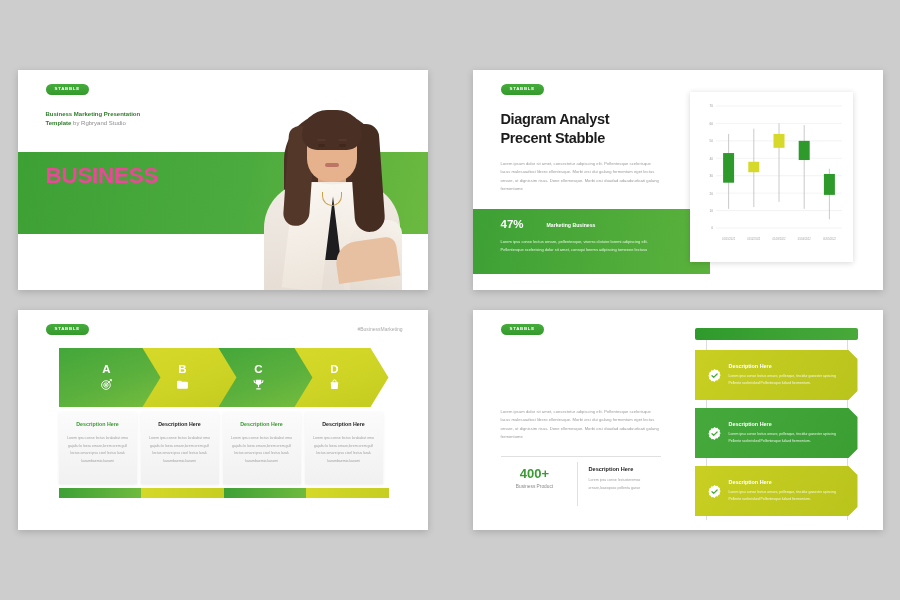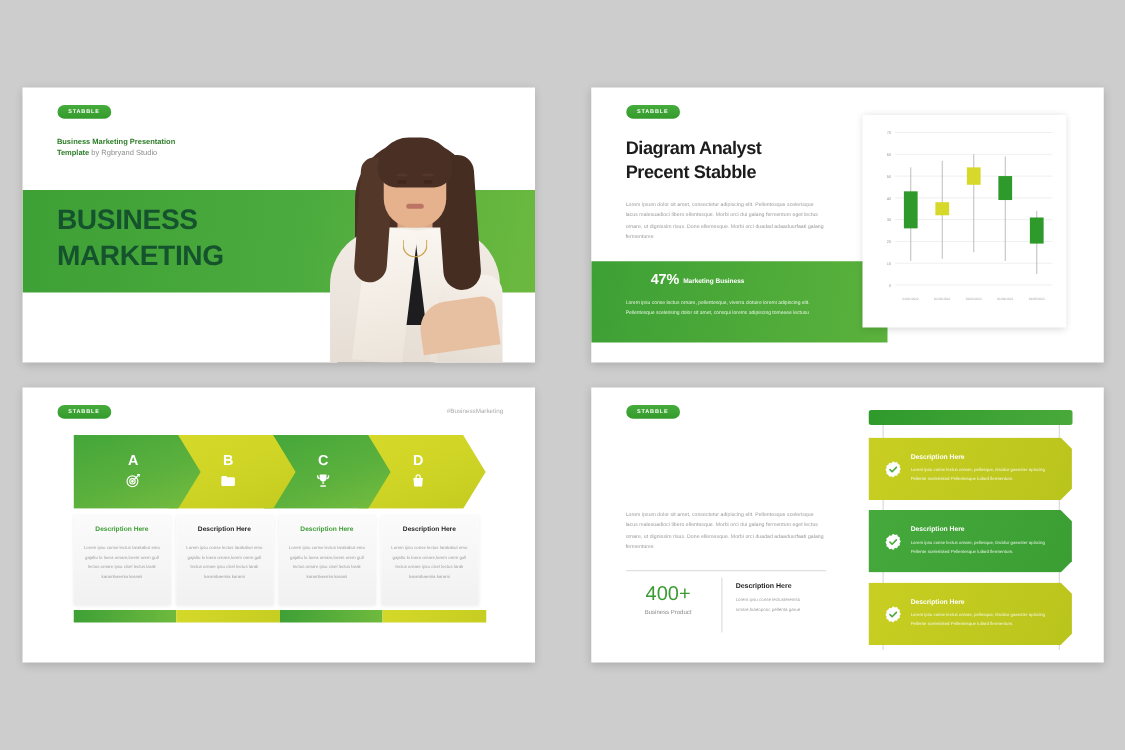--- a/index.html
+++ b/index.html
@@ -43,21 +43,21 @@
   .s1-sub .l1 { font-size:6px; font-weight:bold; color:#2e7d2a; line-height:1.45; }
   .s1-sub .l2 { font-size:6px; line-height:1.45; }
   .s1-sub .l2 b { color:#2e7d2a; font-weight:bold; }
   .s1-sub .l2 span { color:#8d8d8d; font-weight:normal; }
   .s1-band {
     position:absolute; left:0; top:82px; width:100%; height:82px;
     background:linear-gradient(100deg,#3da035 0%,#4cab3e 55%,#6cb93f 100%);
   }
   .s1-title {
     position:absolute; left:28px; top:92px;
-    color:#14532d; font-size:22.5px; font-weight:bold;
+    color:#ec4899; font-size:22.5px; font-weight:bold;
     line-height:1.28; letter-spacing:-.3px;
   }
   
   .s1-photo {
     position:absolute; right:22px; bottom:0; width:148px; height:190px;
     overflow:hidden;
   }
   .ph-hair-back { position:absolute; left:26px; top:12px; width:96px; height:120px;
     background:#4a3024; border-radius:48px 48px 40px 40px; }
   .ph-neck { position:absolute; left:60px; top:60px; width:28px; height:36px;
@@ -102,21 +102,21 @@
   .ph-sleeve { position:absolute; left:92px; top:120px; width:52px; height:72px;
     background:linear-gradient(200deg,#f7f2ec,#e4dcd2); border-radius:24px 14px 0 0; }
 
   
   .s2-title { position:absolute; left:28px; top:40px; font-size:14.5px;
     font-weight:bold; color:#1c1c1c; line-height:1.32; letter-spacing:-.35px; }
   .s2-body { position:absolute; left:28px; top:90px; width:160px; }
   .s2-band { position:absolute; left:0; top:139px; width:237px; height:65px;
     background:linear-gradient(100deg,#3da035,#5bb23c); }
   .s2-pct { position:absolute; left:28px; top:148px; color:#fff;
-    font-size:11.5px; font-weight:bold;margin-left:20px; }
+    font-size:11.5px; font-weight:bold; }
   .s2-pct-lab { position:absolute; left:74px; top:152px; color:#fff;
     font-size:5.2px; font-weight:bold; }
   .s2-band-body { position:absolute; left:28px; top:168px; width:160px;
     color:#e3f4df; font-size:4px; line-height:2.1; }
   .s2-chartcard {
     position:absolute; left:217px; top:22px; width:163px; height:170px;
     background:#fff; box-shadow:0 1px 6px rgba(0,0,0,.16);
   }
   .s2-chart { position:absolute; inset:0; }
 
@@ -157,21 +157,21 @@
   .s3-bar .g { background:linear-gradient(90deg,#3ea036,#6fba3e); }
   .s3-bar .y { background:linear-gradient(90deg,#d4d829,#c6ce21); }
 
   
   .s4-title { position:absolute; left:28px; top:48px; font-size:14.5px;
     font-weight:bold; color:#1c1c1c; line-height:1.32; letter-spacing:-.35px; }
   .s4-body { position:absolute; left:28px; top:98px; width:160px; }
   .s4-rule { position:absolute; left:28px; top:146px; width:160px; height:1px;
     background:#e0e0e0; }
   .s4-stat { position:absolute; left:28px; top:156px; width:68px; text-align:center; }
-  .s4-stat .num { font-size:16px; font-weight:normal; color:#3b9b33; line-height:1.25; }
+  .s4-stat .num { font-size:13px; font-weight:bold; color:#3b9b33; line-height:1.25; }
   .s4-stat .lab { font-size:4.8px; color:#8a8a8a; margin-top:2px; }
   .s4-vr { position:absolute; left:104px; top:152px; width:1px; height:44px;
     background:#e0e0e0; }
   .s4-sub { position:absolute; left:116px; top:156px; width:76px; }
   .s4-sub h4 { font-size:5.6px; font-weight:bold; color:#1f1f1f; margin-bottom:5px; }
   .s4-sub p { color:#a0a0a0; font-size:3.6px; line-height:2.2; }
 
   .s4-right { position:absolute; left:216px; top:18px; width:178px; height:192px; }
   .s4-cap {
     position:absolute; left:6px; top:0; width:163px; height:12px;
@@ -204,21 +204,20 @@
     <div class="badge">STABBLE</div>
 
     <div class="s1-sub">
       <div class="l1">Business Marketing Presentation</div>
       <div class="l2"><b>Template</b><span> by Rgbryand Studio</span></div>
     </div>
 
     <div class="s1-band"></div>
     <div class="s1-title">
       <div>BUSINESS</div>
-      <div>MARKETING</div>
     </div>
 
     <div class="s1-photo">
       <div class="ph-hair-back"></div>
       <div class="ph-neck"></div>
       <div class="ph-chair"></div>
       <div class="ph-body"></div>
       <div class="ph-top"></div>
       <div class="ph-lapelL"></div>
       <div class="ph-lapelR"></div>

